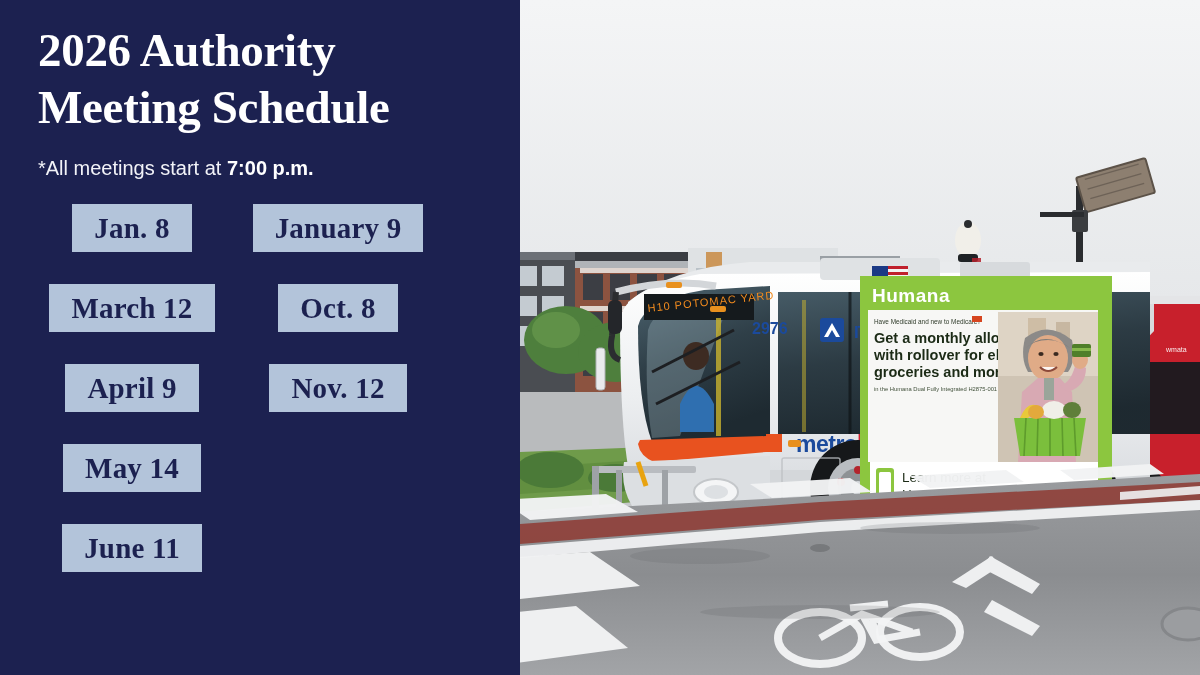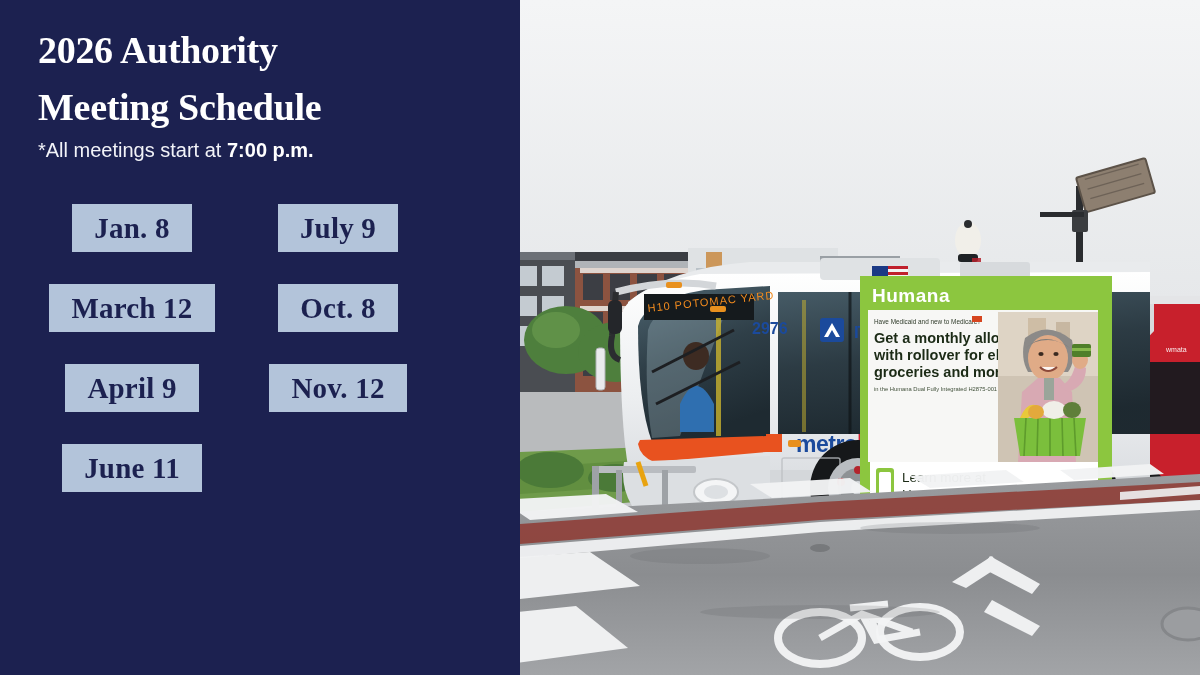--- a/index.html
+++ b/index.html
@@ -9,26 +9,26 @@
     background:#1c2150;
   }
   
   #panel{
     position:absolute;left:0;top:0;width:520px;height:675px;
     background:#1c2150;z-index:5;
   }
   #title{
     position:absolute;left:38px;top:22px;width:460px;
     font-family:"Liberation Serif",serif;
-    font-weight:700;font-size:38px;line-height:57px;color:#ffffff;
+    font-weight:700;font-size:47px;line-height:57px;color:#ffffff;
     letter-spacing:-0.3px;
   }
   #title .tline{display:block;}
   #subtitle{
-    position:absolute;left:38px;top:139px;
+    position:absolute;left:38px;top:157px;
     font-family:"Liberation Sans",sans-serif;
     font-size:20px;color:#f2f3f8;font-weight:400;white-space:nowrap;
   }
   #subtitle .bold{font-weight:700;color:#ffffff;}
   #chipgrid{
     position:absolute;left:0;top:204px;width:520px;height:470px;
   }
   .chipcol{position:absolute;top:0;width:220px;}
   .chipcol.c1{left:22px;}
   .chipcol.c2{left:228px;}
@@ -72,27 +72,30 @@
         <div class="chiprow">
           <span class="chip">Jan. 8</span>
         </div>
         <div class="chiprow">
           <span class="chip">March 12</span>
         </div>
         <div class="chiprow">
           <span class="chip">April 9</span>
         </div>
         <div class="chiprow">
+          <span class="chip">May 14</span>
+        </div>
+        <div class="chiprow">
           <span class="chip">June 11</span>
         </div>
       </div>
 
       <div class="chipcol c2">
         <div class="chiprow">
-          <span class="chip">July 9</span>
+          <span class="chip">January 9</span>
         </div>
         <div class="chiprow">
           <span class="chip">Oct. 8</span>
         </div>
         <div class="chiprow">
           <span class="chip">Nov. 12</span>
         </div>
       </div>
 
     </div>

